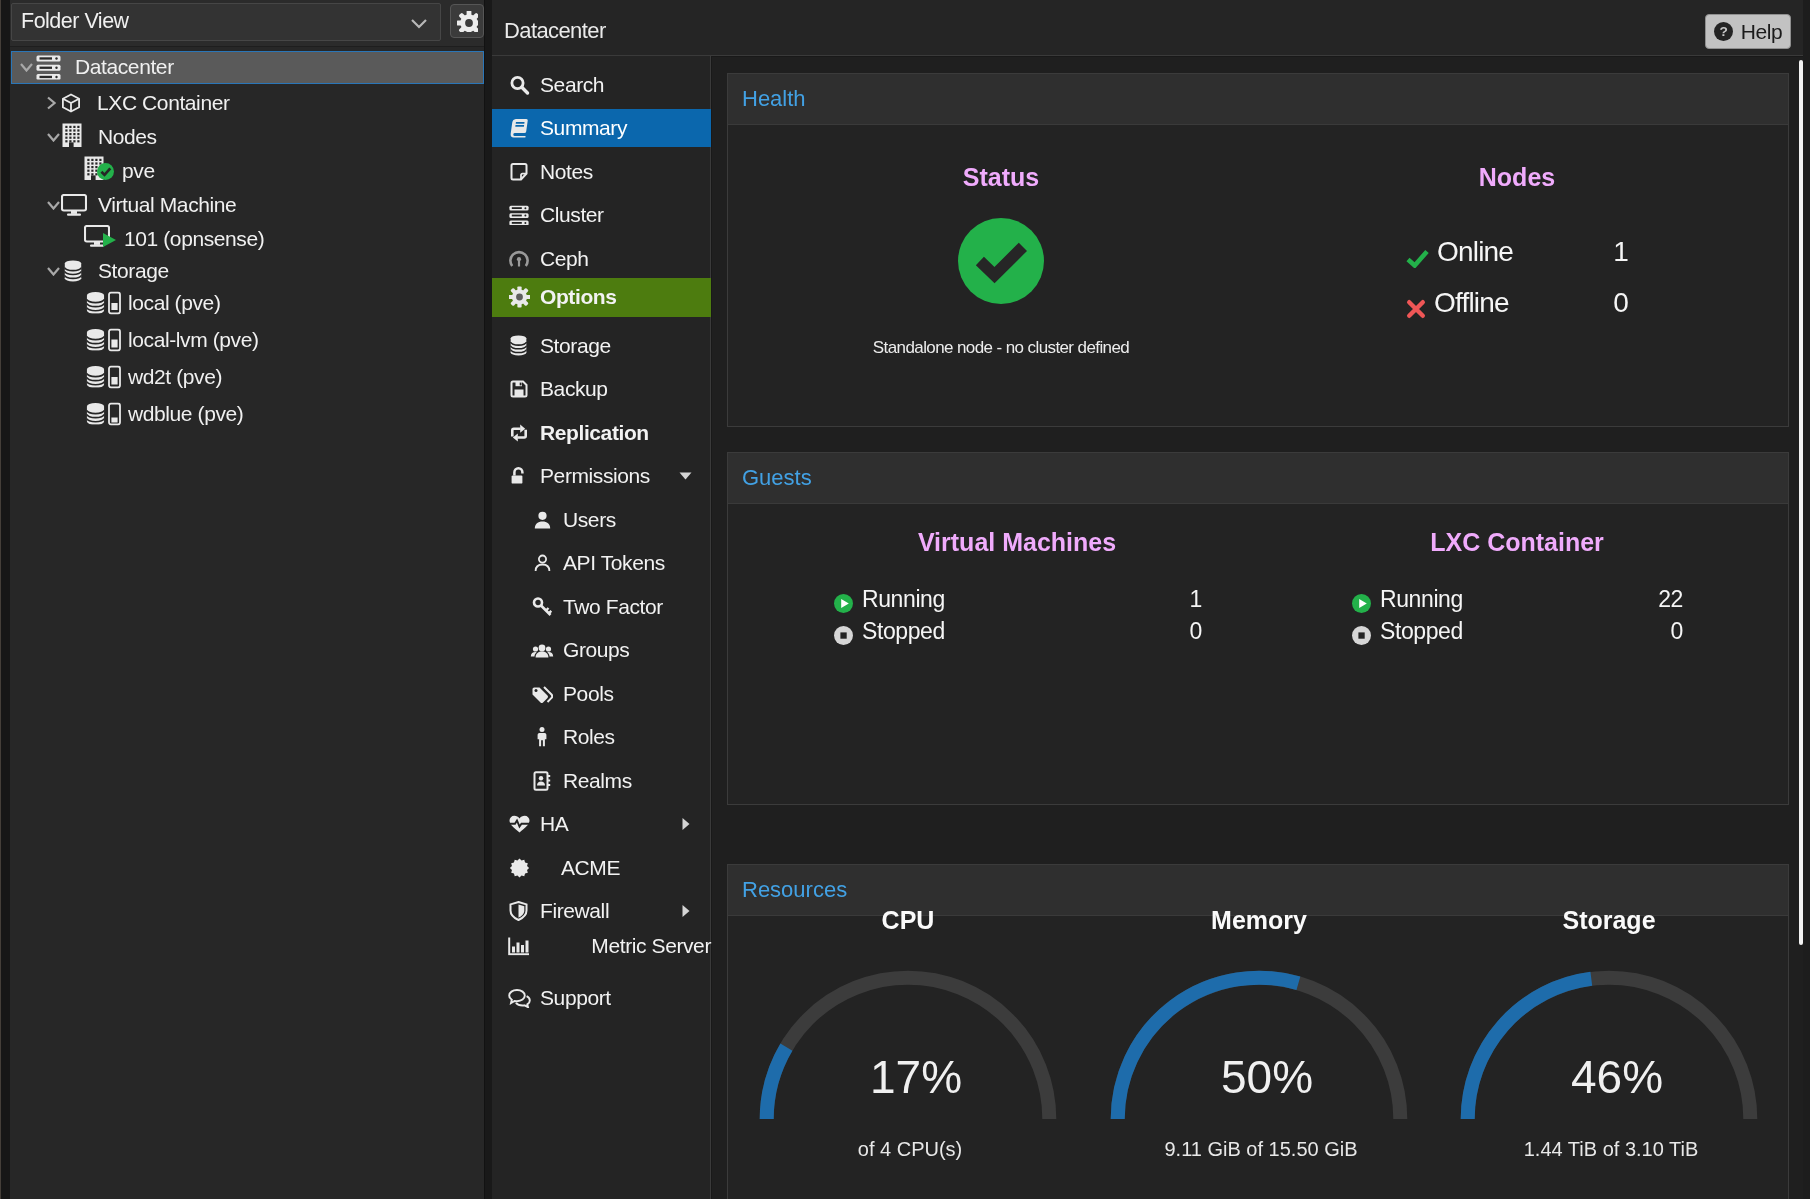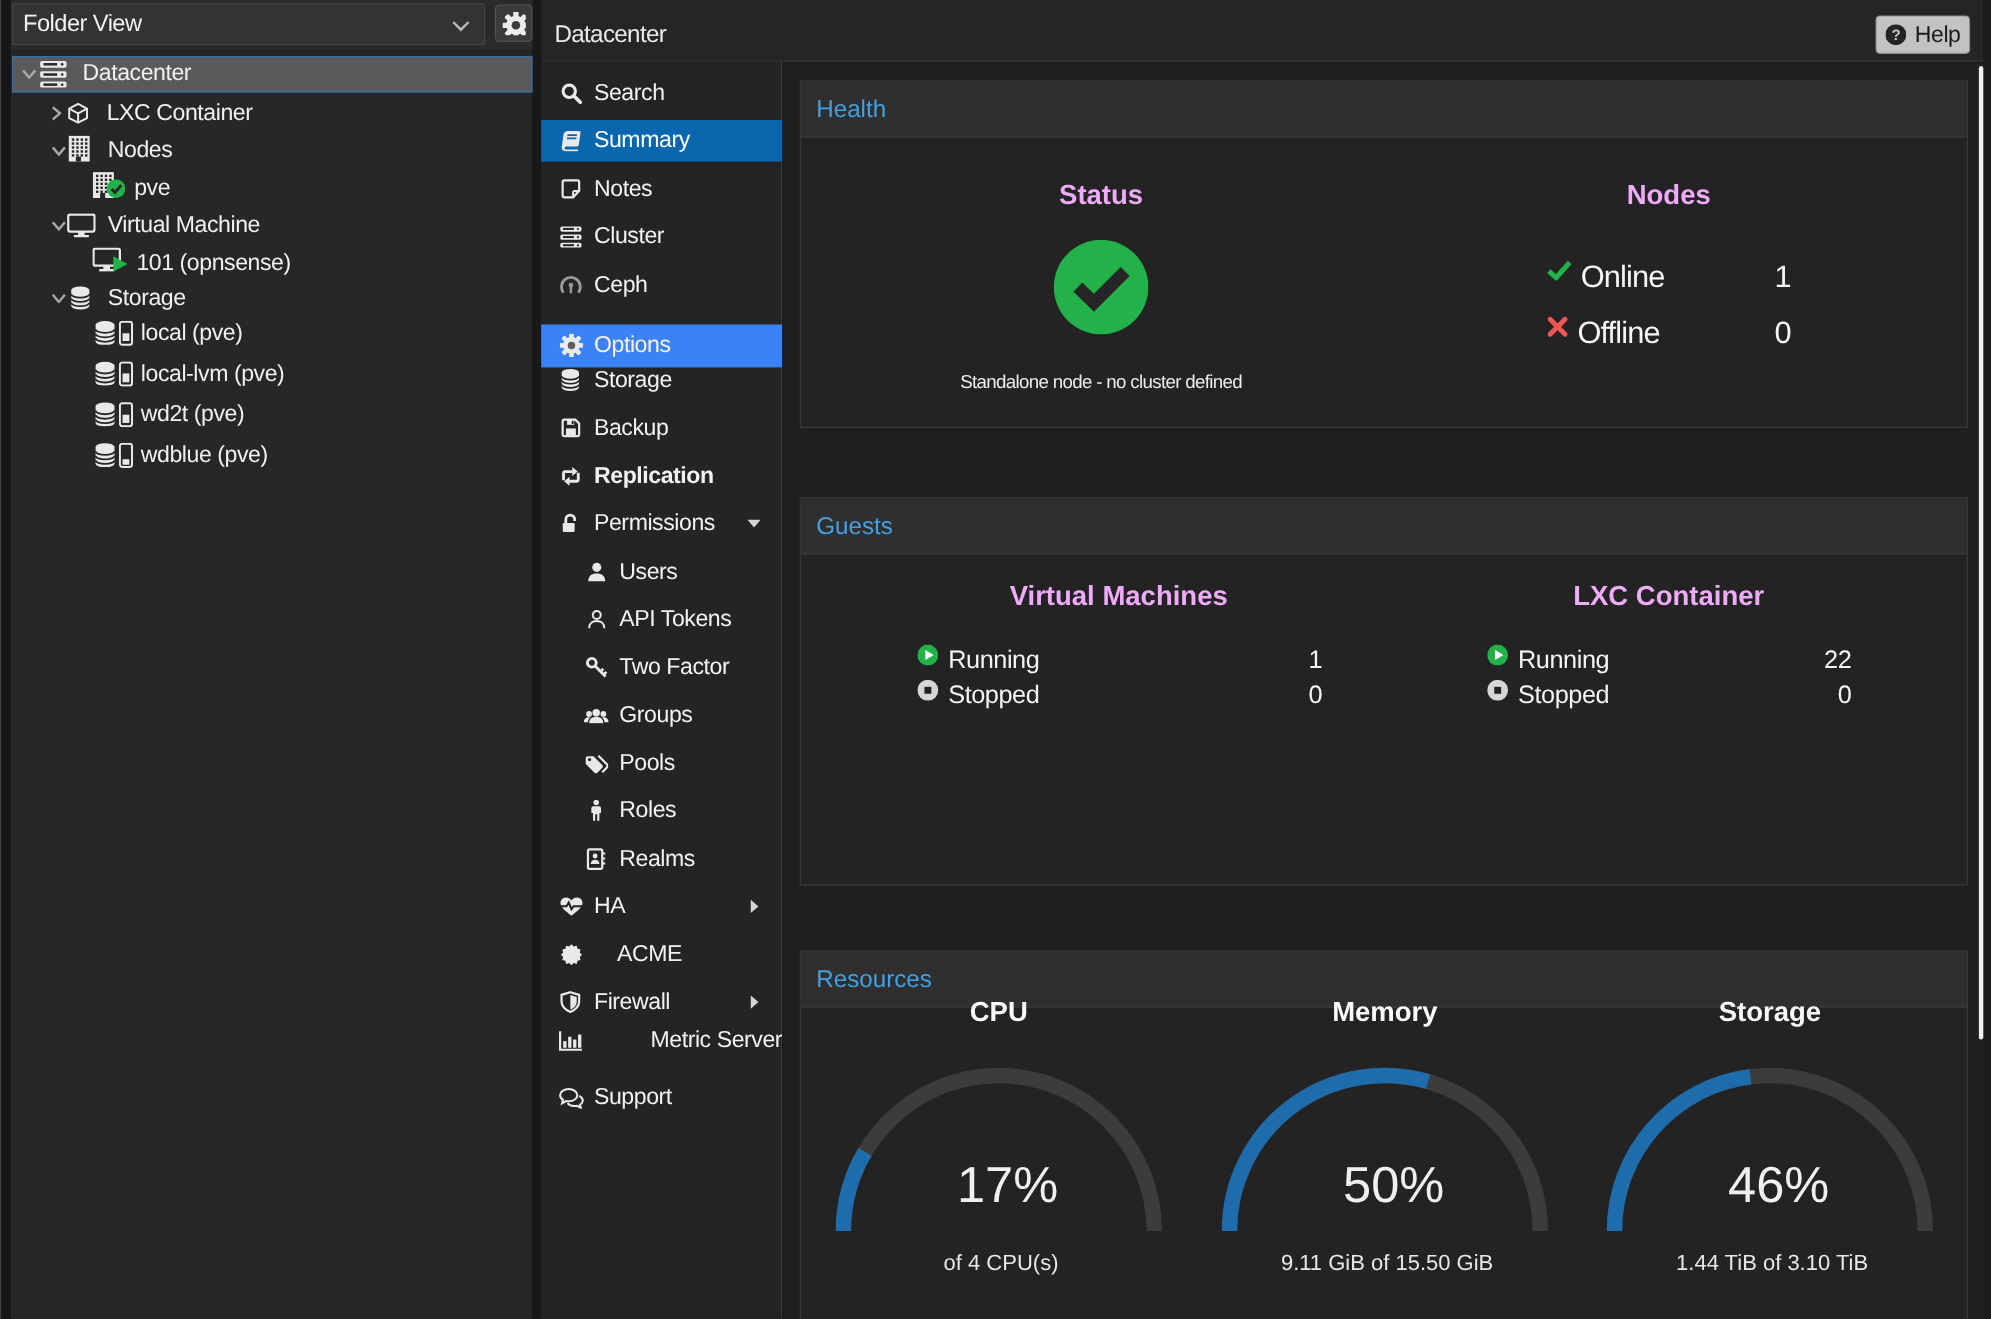--- a/index.html
+++ b/index.html
@@ -2,21 +2,21 @@
 <html><head><meta charset="utf-8"><style>*{margin:0;padding:0;box-sizing:border-box}
 html,body{width:1810px;height:1199px}
 body{background:#191919;font-family:"Liberation Sans",sans-serif;position:relative;overflow:hidden;color:#f1f1f1}
 .abs{position:absolute}
 svg{display:block}
 .trow{position:absolute;display:flex;align-items:center;font-size:21px;letter-spacing:-0.4px;color:#f0f0f0;white-space:nowrap}
 .mitem{position:absolute;left:492px;width:219px;height:39px;display:flex;align-items:center;font-size:21px;letter-spacing:-0.4px;color:#f2f2f2;white-space:nowrap}
 .panel{position:absolute;left:727px;width:1062px;background:#232323;border:1px solid #3b3b3b}
 .phead{height:51px;background:#2f2f2f;border-bottom:1px solid #3a3a3a;font-size:22px;color:#42a1e4;line-height:49px;padding-left:14px}
 .colhead{position:absolute;font-size:25px;font-weight:bold;color:#f0abfc;transform:translateX(-50%);white-space:nowrap}
-.rowlab{position:absolute;display:flex;align-items:flex-start;font-size:28px;letter-spacing:-0.8px;color:#f5f5f5;white-space:nowrap}
+.rowlab{position:absolute;display:flex;align-items:flex-end;font-size:28px;letter-spacing:-0.8px;color:#f5f5f5;white-space:nowrap}
 .g23{font-size:23px !important;letter-spacing:-0.4px !important}
 .rowval{position:absolute;font-size:28px;letter-spacing:-0.8px;color:#f5f5f5;transform:translateX(-100%);white-space:nowrap}
 .gtitle{position:absolute;font-size:25px;font-weight:bold;color:#fafafa;transform:translateX(-50%);white-space:nowrap}
 .pct{position:absolute;font-size:46px;color:#f0f0f0;transform:translate(-50%,-50%)}
 .sub{position:absolute;font-size:20px;color:#e8e8e8;transform:translate(-50%,-50%);white-space:nowrap}
 </style></head><body>
 <div class="abs" style="left:0;top:0;width:10px;height:1199px;background:#171717;border-left:1px solid #453f39"></div>
 <div class="abs" style="left:10px;top:0;width:475px;height:1199px;background:#272727;border-right:1px solid #121212"></div>
 <div class="abs" style="left:10px;top:0;width:474px;height:47px;background:#2b2b2b;border-bottom:1px solid #1e1e1e"></div>
 <div class="abs" style="left:11px;top:3px;width:430px;height:38px;background:#333333;border:1px solid #464646;border-radius:2px;color:#f0f0f0;font-size:21.5px;letter-spacing:-0.5px;line-height:35px;padding-left:9px">Folder View<svg style="position:absolute;right:12px;top:14px" width="18" height="11" viewBox="0 0 18 11">
@@ -374,21 +374,21 @@
       <svg width="22" height="20" viewBox="0 0 22 20">
         <g transform="scale(1.000)">
           <path d="M4.2 17 a8.6 8.6 0 1 1 13.6 0" fill="none" stroke="#9a9a9a" stroke-width="2.6"></path>
           <circle cx="11" cy="10.2" r="2.1" fill="#9a9a9a"></circle>
           <path d="M11 12 v5.5" stroke="#9a9a9a" stroke-width="2.2"></path>
         </g>
       </svg>
     </div>
     <span style="margin-left:48px">Ceph</span>
   </div>
-<div class="mitem" style="top:295px;height:38.7px;background:#3b82f6;">
+<div class="mitem" style="top:278px;height:38.7px;background:#4d7c0f;font-weight:bold;">
     <div class="abs" style="left:15px;top:50%;transform:translateY(-50%);width:24px;display:flex;justify-content:center">
       <svg width="21" height="21" viewBox="0 0 21 21">
         <g transform="scale(1.000)">
           <g transform="translate(10.5 10.5)">
             <circle r="7.6" fill="#e9e9e9"></circle>
             <rect x="-2.1" y="-11" width="4.2" height="6" rx="1.2" fill="#e9e9e9" transform="rotate(0 0 0)"></rect>
             <rect x="-2.1" y="-11" width="4.2" height="6" rx="1.2" fill="#e9e9e9" transform="rotate(45 0 0)"></rect>
             <rect x="-2.1" y="-11" width="4.2" height="6" rx="1.2" fill="#e9e9e9" transform="rotate(90 0 0)"></rect>
             <rect x="-2.1" y="-11" width="4.2" height="6" rx="1.2" fill="#e9e9e9" transform="rotate(135 0 0)"></rect>
             <rect x="-2.1" y="-11" width="4.2" height="6" rx="1.2" fill="#e9e9e9" transform="rotate(180 0 0)"></rect>
@@ -605,21 +605,21 @@
       <svg width="23" height="20" viewBox="0 0 23 20">
         <g transform="scale(1.000)">
           <path d="M9 2 C4.6 2 1.2 4.5 1.2 7.6 C1.2 9.3 2.2 10.8 3.8 11.8 L3 15 L6.6 13 C7.4 13.1 8.2 13.2 9 13.2 C13.4 13.2 16.8 10.7 16.8 7.6 C16.8 4.5 13.4 2 9 2 Z" fill="none" stroke="#e9e9e9" stroke-width="1.9"></path>
           <path d="M18.6 8.2 C20.5 9.2 21.8 10.7 21.8 12.4 C21.8 14 20.8 15.4 19.3 16.4 L20 19.2 L16.6 17.3 C15.9 17.5 15.2 17.5 14.4 17.5 C11.6 17.5 9.2 16.4 7.9 14.8" fill="none" stroke="#e9e9e9" stroke-width="1.9"></path>
         </g>
       </svg>
     </div>
     <span style="margin-left:48px">Support</span>
   </div>
 <div class="abs" style="left:712px;top:57px;width:1091px;height:1142px;background:#1f1f1f"></div>
-<div class="panel" style="top:73px;height:316px">
+<div class="panel" style="top:73px;height:354px">
     <div class="phead">Health</div>
   </div>
 <div class="colhead" style="left:1001px;top:163px">Status</div>
 <div class="colhead" style="left:1517px;top:163px">Nodes</div>
 <div class="abs" style="left:958px;top:218px">
     <svg width="86" height="86" viewBox="0 0 86 86">
       <circle cx="43.0" cy="43.0" r="43.0" fill="#23b14a"></circle>
       <path d="M21.9 43.0 L36.5 57.2 L64.9 28.8" stroke="#262626" stroke-width="11.6" fill="none" stroke-linejoin="miter"></path>
     </svg>
   </div>

